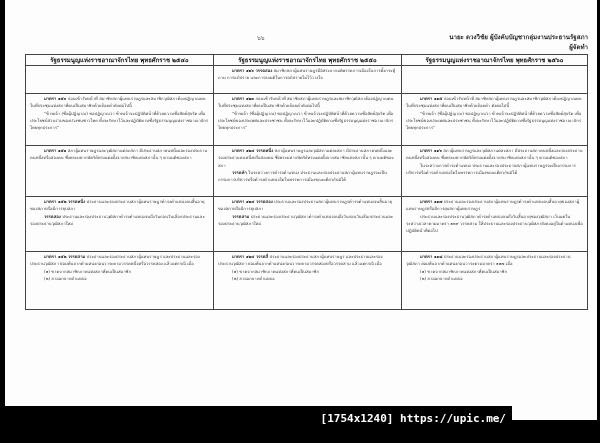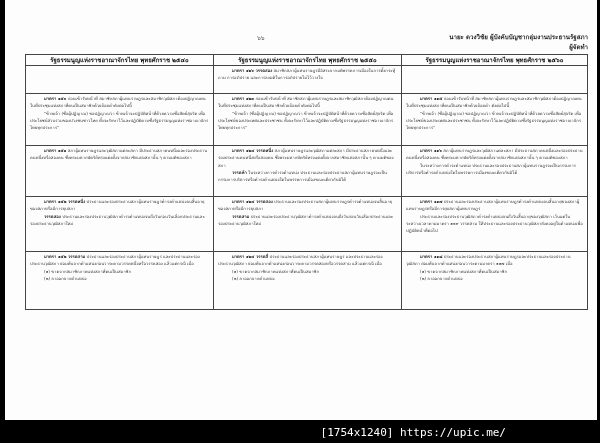--- a/index.html
+++ b/index.html
@@ -32,21 +32,21 @@
   }
   .para { text-indent: 14px; }
   .para b { color: #222; }
   .item { padding-left: 14px; }
   .r0 td { height: 28px; }
   .r1 td { height: 52px; }
   .r2 td { height: 51px; }
   .r3 td { height: 55px; }
   .r4 td { height: 58px; }
   .footer {
-    position: absolute; left: 0; bottom: 0; width: 512px; height: 23px; background: #000;
+    position: absolute; left: 0; bottom: 14px; width: 512px; height: 23px; background: #000; font-weight: bold;
   }
   .watermark {
     position: absolute; right: 6px; bottom: 4px; color: #fff; font-size: 11px;
     font-family: "DejaVu Sans Mono", monospace;
   }
 </style>
 </head>
 <body>
 
 <div class="page">

